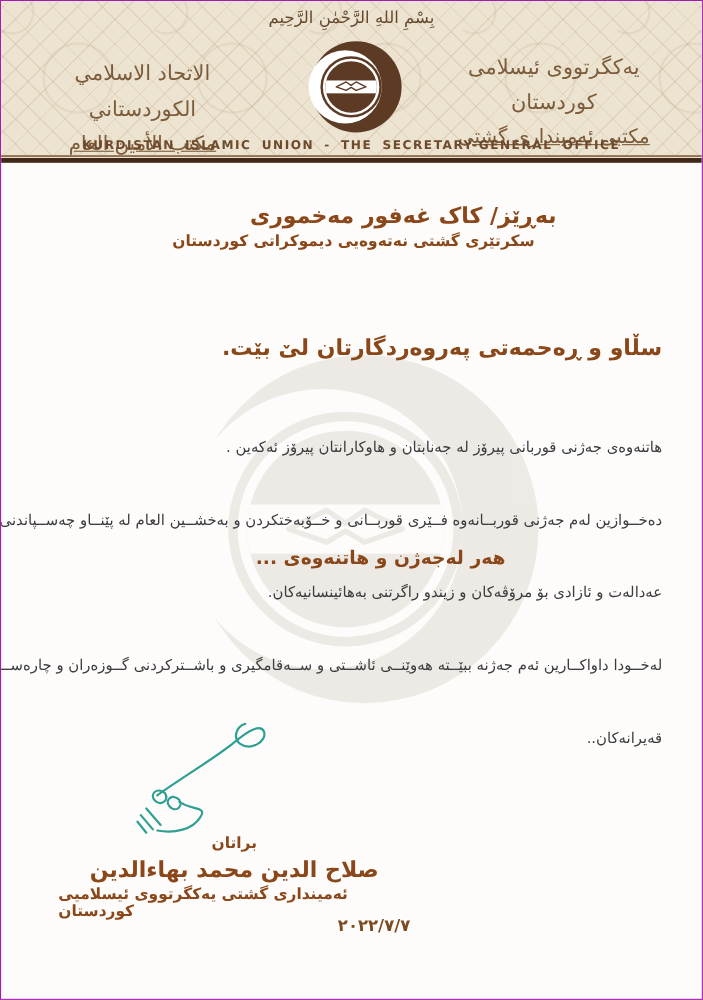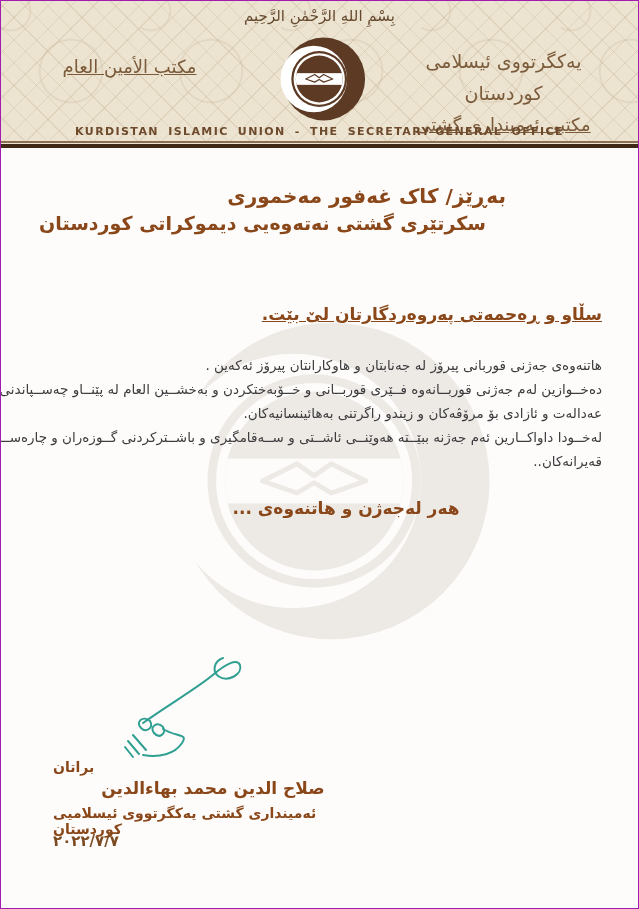--- a/index.html
+++ b/index.html
@@ -62,71 +62,72 @@
   
   .watermark{position:absolute;left:148px;top:308px;opacity:.09;pointer-events:none;}
   
   .rtl{direction:rtl;unicode-bidi:embed;}
   .addressee1{
     position:absolute;top:183px;right:132px;
     font-size:20px;font-weight:bold;color:var(--rust);white-space:nowrap;
   }
   .addressee2{
     position:absolute;top:211px;right:152px;
-    font-size:19px;font-weight:bold;color:var(--rust);white-space:nowrap;margin-left:20px;
+    font-size:14px;font-weight:bold;color:var(--rust);white-space:nowrap;margin-left:20px;
   }
   .salutation{
     position:absolute;top:303px;right:36px;
-    font-size:17px;font-weight:bold;color:var(--rust);white-space:nowrap;text-decoration:underline;
+    font-size:20px;font-weight:bold;color:var(--rust);white-space:nowrap;
   }
   .body-par{
     position:absolute;top:352px;left:30px;right:36px;
     text-align:right;color:var(--ink);
   }
   .body-par .line{
-    font-size:13.5px;line-height:24px;white-space:nowrap;
+    font-size:13.5px;line-height:24px;white-space:nowrap;margin-top:42px;
   }
   .closing{
     position:absolute;top:497px;left:80px;width:530px;
     text-align:center;
     font-size:17px;font-weight:bold;color:var(--rust);
   }
   .signature-svg{position:absolute;left:112px;top:642px;}
   .sig-pre{
-    position:absolute;top:758px;left:52px;width:320px;text-align:left;
+    position:absolute;top:758px;left:52px;width:320px;text-align:center;
     font-size:14px;font-weight:bold;color:var(--rust);
   }
   .sig-name{
     position:absolute;top:777px;left:52px;width:320px;text-align:center;
-    font-size:17px;font-weight:bold;color:var(--rust);
+    font-size:20px;font-weight:bold;color:var(--rust);
   }
   .sig-title{
     position:absolute;top:804px;left:52px;width:320px;text-align:left;
     font-size:14px;font-weight:bold;color:var(--rust);
   }
   .sig-date{
-    position:absolute;top:831px;left:52px;width:320px;text-align:left;
+    position:absolute;top:831px;left:52px;width:320px;text-align:right;
     font-size:15px;font-weight:bold;color:#7b4a21;
   }
 </style>
 </head>
 <body>
 
 <div class="page">
 
   <div class="letterhead">
 
     <div class="bismillah">بِسْمِ اللهِ الرَّحْمٰنِ الرَّحِيم</div>
 
     <div class="calli calli-right">
       <div class="l1">یەکگرتووی ئیسلامی کوردستان</div>
       <div class="l2">مکتبی ئەمینداری گشتی</div>
     </div>
 
     <div class="calli calli-left">
+      <div class="l1">الاتحاد الاسلامي الكوردستاني</div>
       <div class="l2">مكتب الأمين العام</div>
     </div>
 
     <svg class="logo" width="90" height="92" viewBox="0 0 100 100">
       <defs>
         <clipPath id="innerdisc">
             <circle cx="48" cy="50" r="26"></circle>
           </clipPath>
         <g id="emblem">
           <circle cx="53" cy="50" r="46" fill="#5c3a24"></circle>

